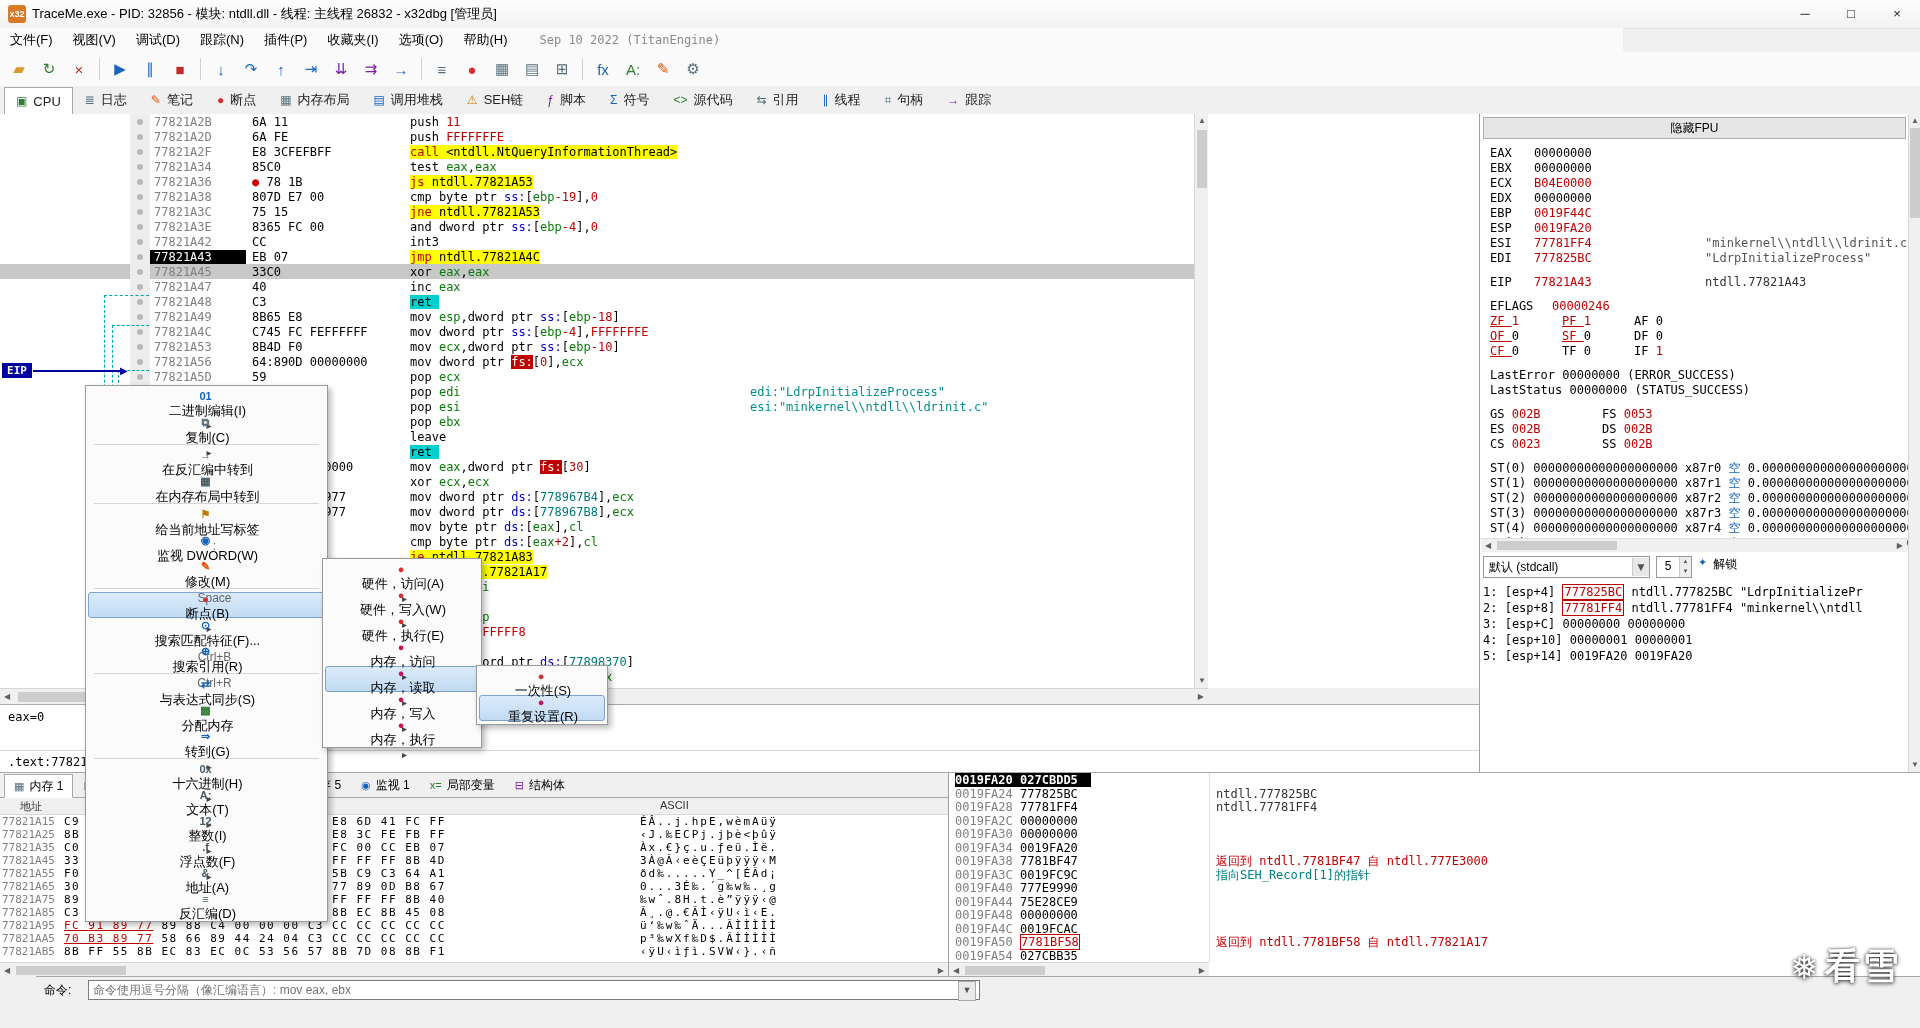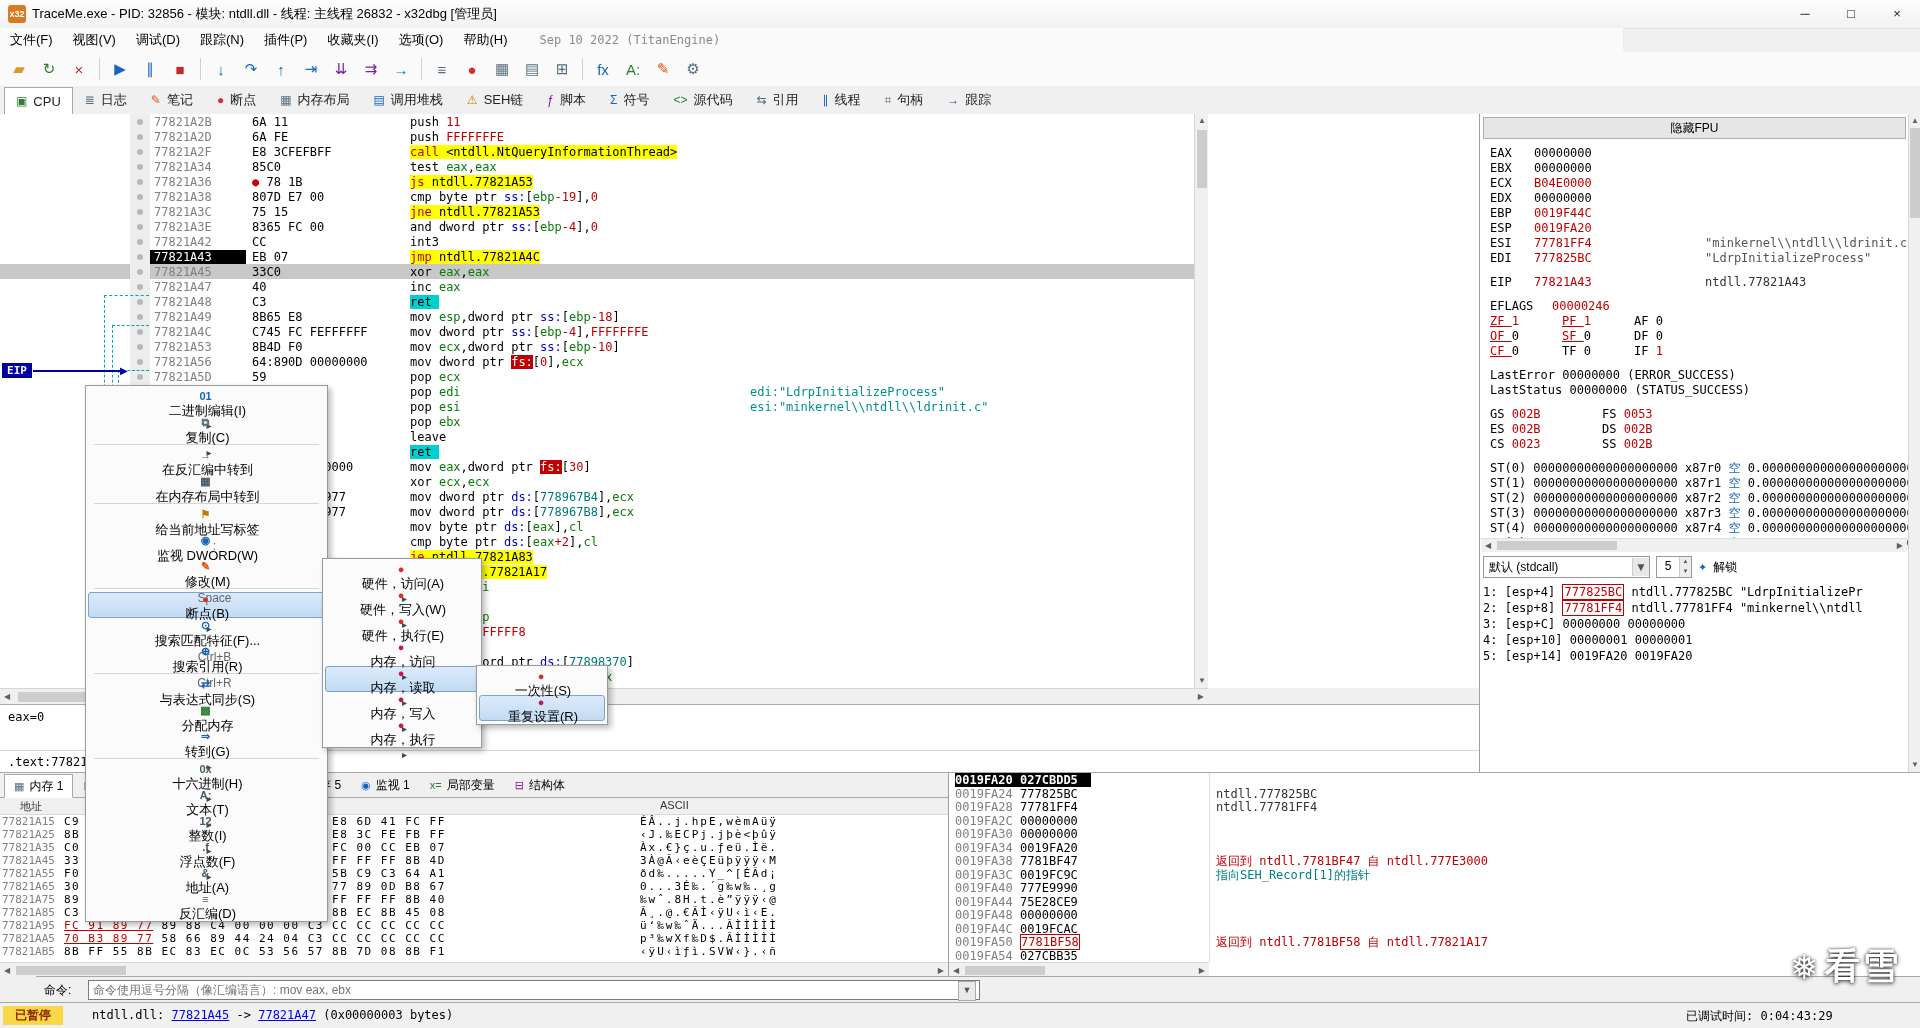--- a/index.html
+++ b/index.html
@@ -72,21 +72,21 @@
   .reg-val.red{color:#C00000;}
   .reg-cmt{position:absolute;left:215px;color:#555;}
   .gap{height:9px;}
   .fl-g{display:inline-block;width:72px;}
   .fr{color:#C00000;text-decoration:underline;}
   .fv.red{color:#C00000;}
   .seg-g{display:inline-block;width:112px;}
   .seg-v{color:#C00000;}
   .st-empty{color:#1565C0;}
   #fpu-scroll{position:absolute;left:1481px;top:538px;width:426px;height:13px;background:#F0F0F0;border-top:1px solid #DDD;}
-  #call-row{position:absolute;left:1483px;top:556px;width:424px;height:22px;display:flex;align-items:center;gap:6px;font-size:12px;}
+  #call-row{position:absolute;left:1483px;top:556px;width:424px;height:22px;display:flex;align-items:flex-start;gap:6px;font-size:12px;}
   .combo{width:160px;height:20px;border:1px solid #999;background:#fff;display:flex;align-items:center;padding-left:5px;}
   .combo .arr{margin-left:auto;width:16px;text-align:center;color:#555;background:#E8E8E8;height:18px;line-height:18px;border-left:1px solid #CCC;}
   .spin{width:34px;height:20px;border:1px solid #999;background:#fff;display:flex;}
   .spin .num{flex:1;text-align:center;line-height:18px;}
   .spin .ud{width:11px;display:flex;flex-direction:column;font-size:6px;color:#555;border-left:1px solid #CCC;}
   .spin .ud span{flex:1;text-align:center;line-height:9px;background:#EEE;}
   .lockico{color:#1565C0;font-size:11px;}
   #regs-args{position:absolute;left:1483px;top:584px;width:412px;font-family:"DejaVu Sans Mono",monospace;font-size:12px;}
   .arg-row{height:16px;line-height:16px;white-space:nowrap;overflow:hidden;}
   .arg-val.red{color:#C00000;border:1px solid #C00000;padding:0 1px;}
@@ -477,27 +477,20 @@
       <span class="sb-arr" style="right:4px;top:4px;">▶</span>
     </div>
   </div>
 
   <div id="cmdbar">
     <span id="cmd-label">命令:</span>
     <input id="cmd-input" type="text" placeholder="命令使用逗号分隔（像汇编语言）: mov eax, ebx" style="">
     <span id="cmd-drop">▼</span>
   </div>
 
-  <div id="statusbar">
-    <span id="status-badge">已暂停</span>
-    <span id="status-text">
-      <span>ntdll.dll: </span><span class="slink">77821A45</span><span> -&gt; </span><span class="slink">77821A47</span><span> (0x00000003 bytes)</span>
-    </span>
-    <span id="status-time">已调试时间: 0:04:43:29</span>
-  </div>
 
   <div class="ctx" id="ctxmenu" style="left:85px;top:385px;width:237px;">
       <div class="mi">
         <span class="mico" style="color: rgb(21, 101, 192);">01</span>
         <span class="mlabel">二进制编辑(I)</span>
         <span class="marr">▸</span>
       </div>
       <div class="mi">
         <span class="mico" style="color: rgb(84, 110, 122);">⧉</span>
         <span class="mlabel">复制(C)</span>

